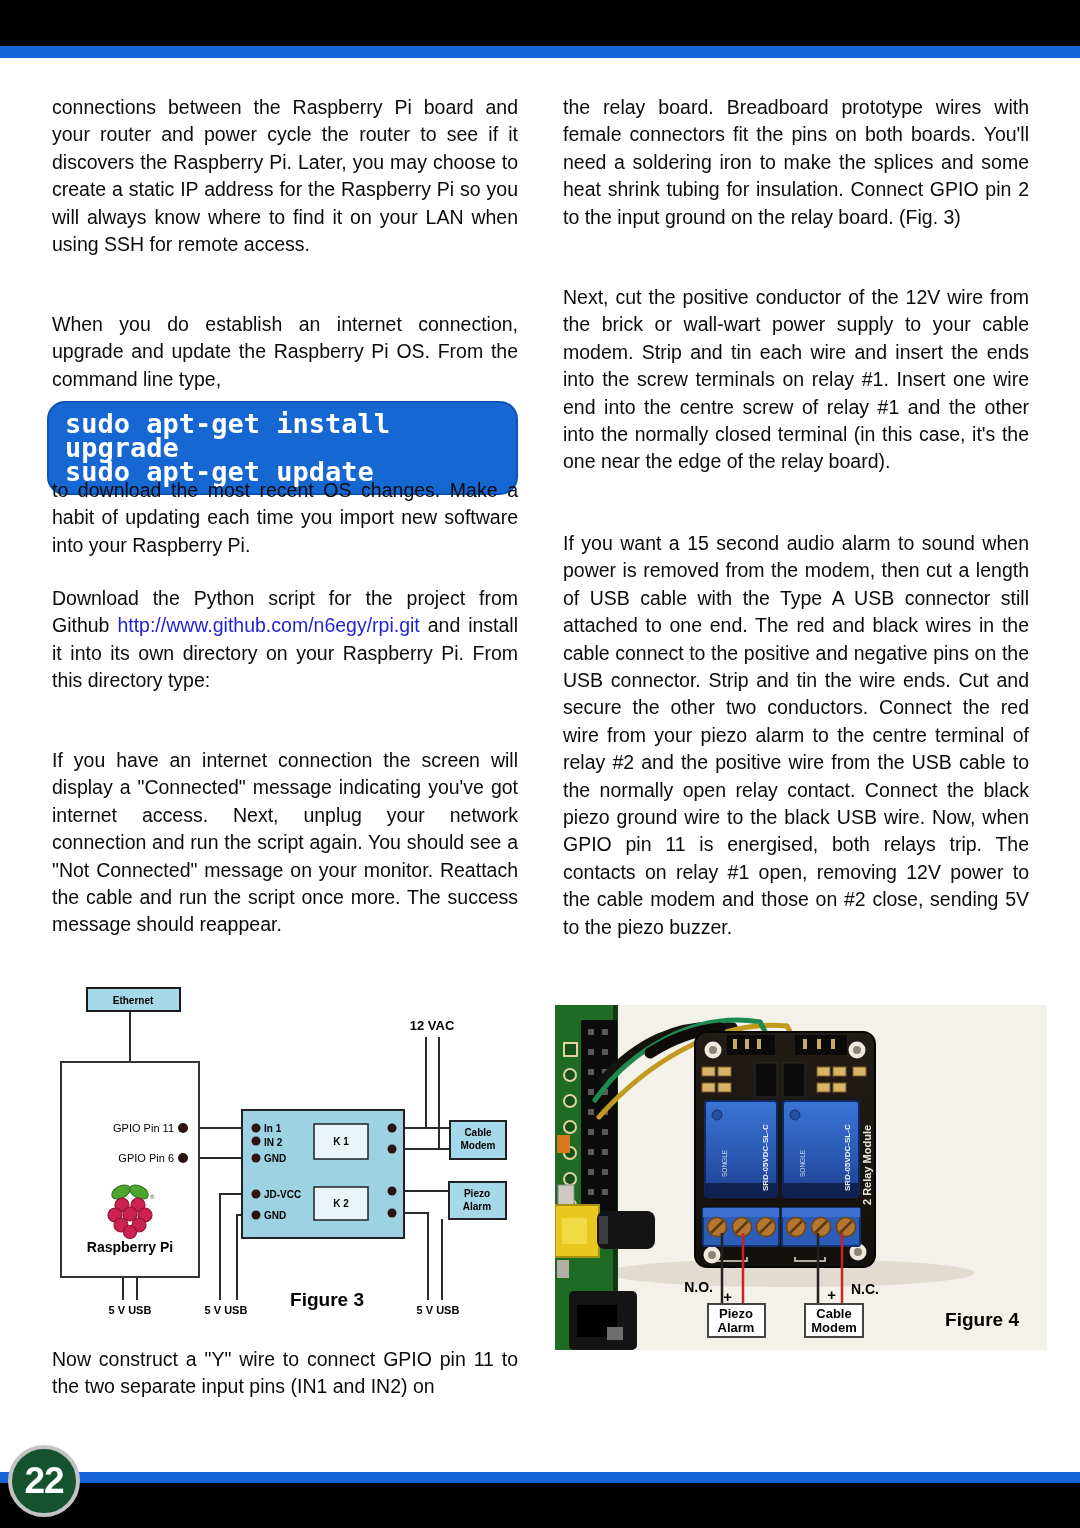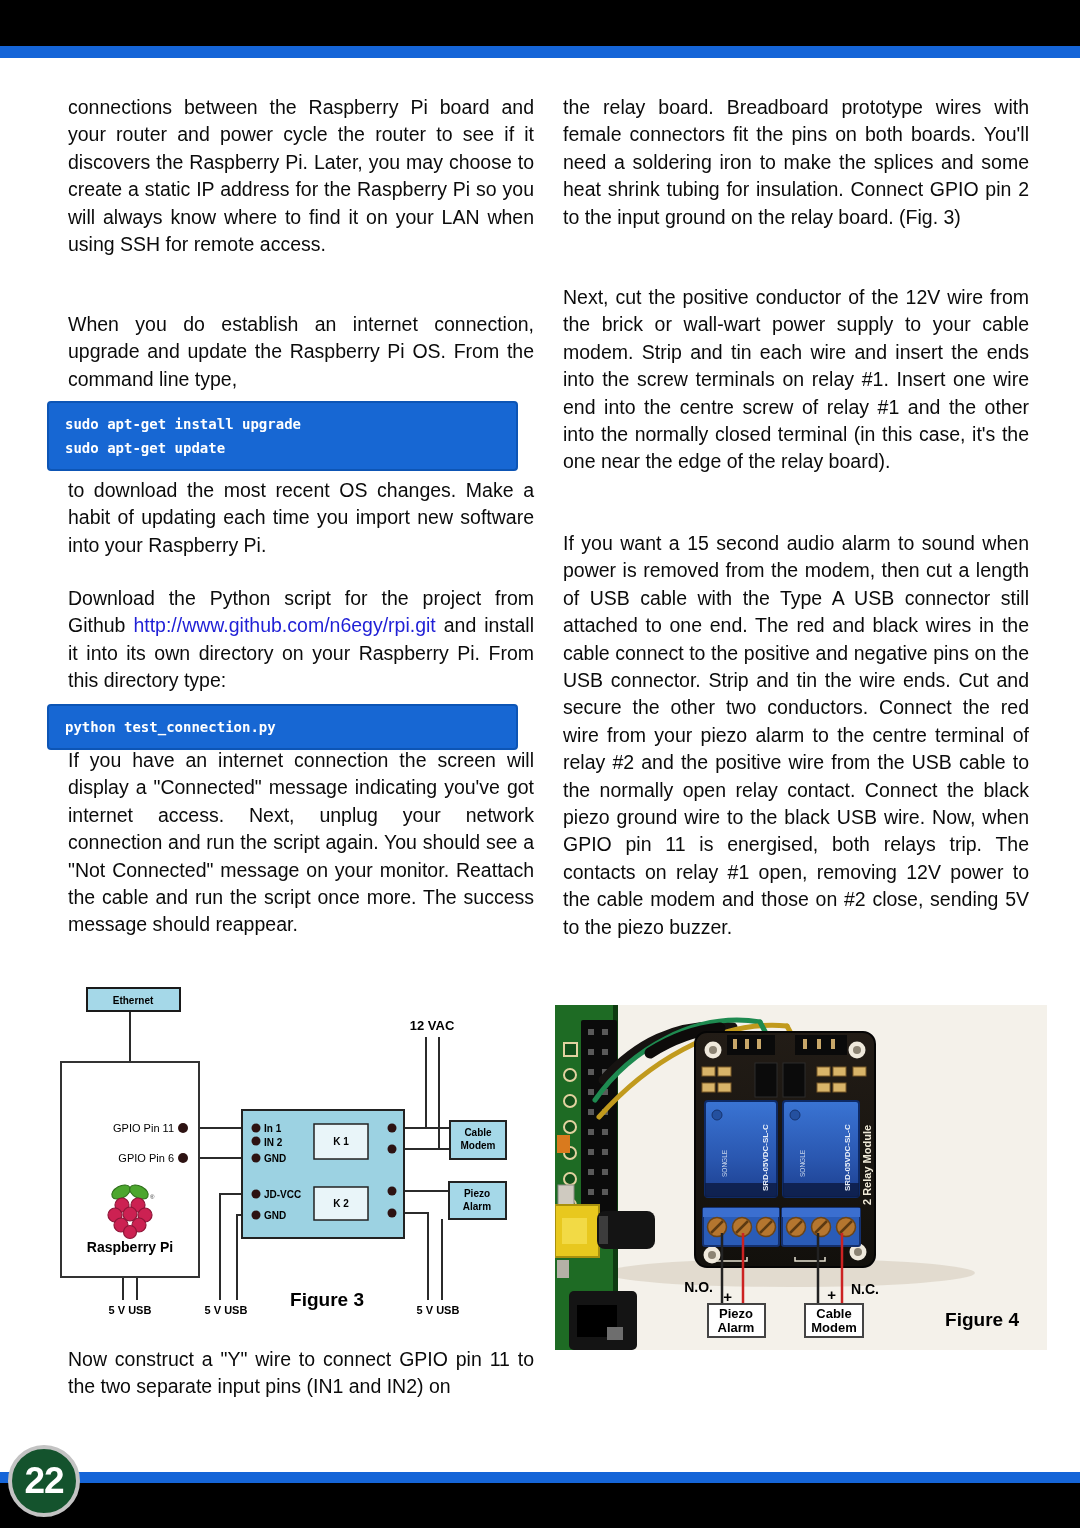--- a/index.html
+++ b/index.html
@@ -15,27 +15,27 @@
   .page-badge{
     position:absolute;left:8px;top:1445px;width:72px;height:72px;border-radius:50%;
     background:#14532d;border:4px solid #c3c3c3;box-sizing:border-box;
     display:flex;align-items:center;justify-content:center;
     color:#fff;font-weight:bold;font-size:37px;letter-spacing:-1px;
   }
   .para{
     position:absolute;width:466px;font-size:19.5px;line-height:27.4px;
     text-align:justify;color:#0b0b0b;
   }
-  .col-l{left:52px;margin-left:16px;}
+  .col-l{left:52px;}
   .col-r{left:563px;}
   .code{
     position:absolute;left:47px;width:471px;box-sizing:border-box;
-    background:#1767d3;border:2px solid #0d55b5;border-radius:4px;
+    background:#1767d3;border:2px solid #0d55b5;border-radius:18px;
     color:#fff;font-family:"DejaVu Sans Mono",monospace;font-weight:bold;
-    font-size:14px;line-height:24px;padding:9px 16px;
+    font-size:27px;line-height:24px;padding:9px 16px;
   }
   .link{color:#1f1fd6;text-decoration:none;cursor:pointer;}
   .figline{margin-top:0;}
   svg text{font-family:"Liberation Sans",sans-serif;}
 </style>
 </head>
 <body>
 
 <div class="page">
 
@@ -47,23 +47,20 @@
 
   <div class="code" style="top:401px;">
     <div>sudo apt-get install upgrade</div>
     <div>sudo apt-get update</div>
   </div>
 
   <div class="para col-l" style="top:477px;">to download the most recent OS changes. Make a habit of updating each time you import new software into your Raspberry Pi.</div>
 
   <div class="para col-l" style="top:585px;"><span>Download the Python script for the project from Github </span><a class="link">http://www.github.com/n6egy/rpi.git</a><span> and install it into its own directory on your Raspberry Pi. From this directory type:</span></div>
 
-  <div class="code" style="top:704px;">
-    <div>python test_connection.py</div>
-  </div>
 
   <div class="para col-l" style="top:747px;">If you have an internet connection the screen will display a "Connected" message indicating you've got internet access. Next, unplug your network connection and run the script again. You should see a "Not Connected" message on your monitor. Reattach the cable and run the script once more. The success message should reappear.</div>
 
   <svg style="position:absolute;left:40px;top:975px;" width="510" height="345" viewBox="0 0 510 345">
 
     <g stroke="#2b2b2b" stroke-width="2" fill="none">
       <line x1="90" y1="36" x2="90" y2="87"></line>
       <line x1="147" y1="153" x2="216" y2="153"></line>
       <line x1="216" y1="153" x2="216" y2="166"></line>
       <line x1="147" y1="183" x2="216" y2="183"></line>

